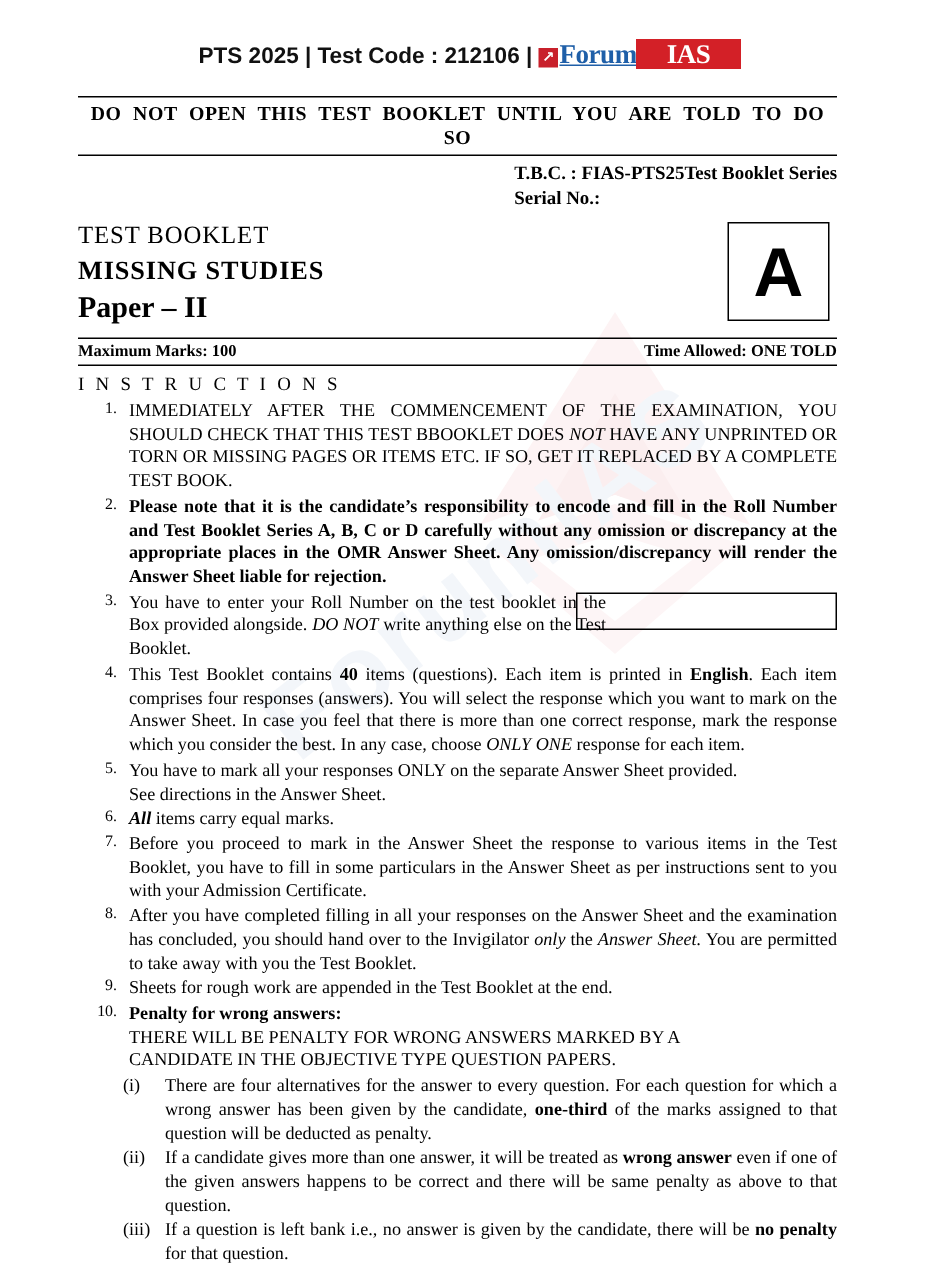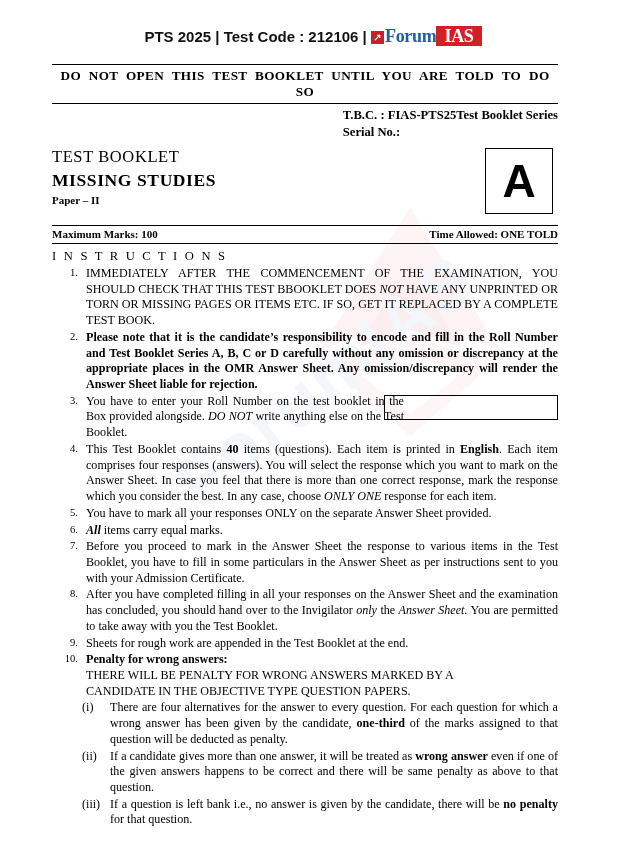--- a/index.html
+++ b/index.html
@@ -77,28 +77,29 @@
     vertical-align: 1px;
     margin-right: 1px;
     font-family: "DejaVu Sans", sans-serif;
   }
   .masthead .brand-forum {
     color: #1f5fa8;
     font-family: "Liberation Serif", serif;
     font-size: 18px;
     font-weight: bold;
     letter-spacing: -0.3px;
+    text-decoration: underline;
   }
   .masthead .brand-ias {
     background: #d32027;
     color: #ffffff;
     font-family: "Liberation Serif", serif;
     font-size: 18px;
     font-weight: bold;
-    padding: 0 8px;
+    padding: 0 20px;
     letter-spacing: -0.3px;
   }
 
   
   .sheet {
     position: absolute;
     left: 52px;
     top: 64px;
     width: 506px;
     z-index: 2;
@@ -146,21 +147,21 @@
     letter-spacing: 0.6px;
   }
   .t-line2 {
     font-size: 17.5px;
     font-weight: bold;
     font-family: "Liberation Serif", serif;
     letter-spacing: 0.6px;
     margin-top: 3px;
   }
   .t-line3 {
-    font-size: 11px;
+    font-size: 20px;
     font-weight: bold;
     font-family: "Liberation Serif", serif;
     margin-top: 3px;
   }
   .seriesbox {
     position: absolute;
     right: 5px;
     top: 1px;
     width: 66px;
     height: 64px;
@@ -328,21 +329,21 @@
               <div class="rollbox"></div>
             </div>
           </div>
         </li>
         <li>
           <span class="num">4.</span>
           <div class="just"><span>This Test Booklet contains </span><b>40</b><span> items (questions). Each item is printed in </span><b>English</b><span>. Each item comprises four responses (answers). You will select the response which you want to mark on the Answer Sheet. In case you feel that there is more than one correct response, mark the response which you consider the best. In any case, choose </span><i>ONLY ONE</i><span> response for each item.</span></div>
         </li>
         <li>
           <span class="num">5.</span>
-          <div class="just"><span>You have to mark all your responses ONLY on the separate Answer Sheet provided.</span></div>
+          <div class="just"><span>You have to mark all your responses ONLY on the separate Answer Sheet provided.</span><div class="plain-line">See directions in the Answer Sheet.</div></div>
         </li>
         <li>
           <span class="num">6.</span>
           <div class="just"><b style="font-style: italic;">All</b><span> items carry equal marks.</span></div>
         </li>
         <li>
           <span class="num">7.</span>
           <div class="just"><span>Before you proceed to mark in the Answer Sheet the response to various items in the Test Booklet, you have to fill in some particulars in the Answer Sheet as per instructions sent to you with your Admission Certificate.</span></div>
         </li>
         <li>

